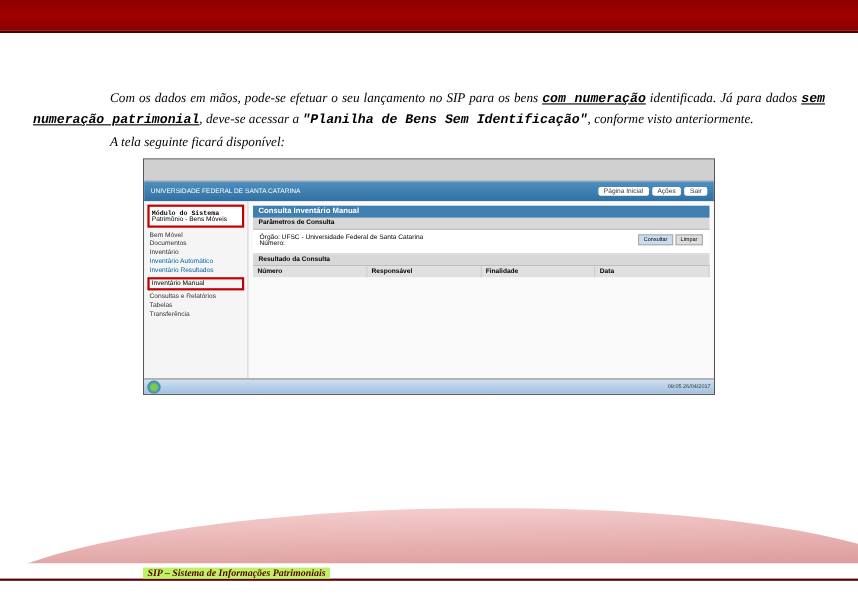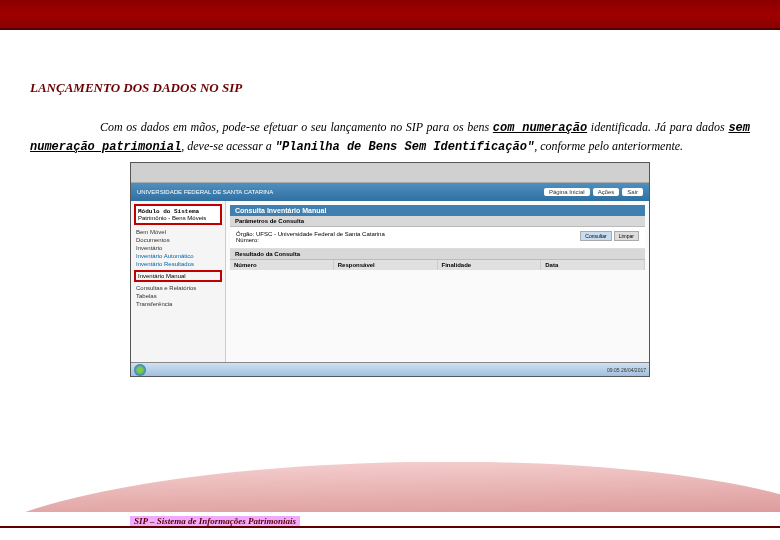--- a/index.html
+++ b/index.html
@@ -193,36 +193,36 @@
     border-top: 2px solid #600000;
   }
   .footer-text {
     position: absolute;
     bottom: 14px;
     left: 130px;
     font-size: 9px;
     font-style: italic;
     font-weight: bold;
     color: #5a0000;
-    background: #f0abfc;
+    background: #bef264;
     padding: 0 4px;
   }
 </style>
 </head>
 <body>
 
 <div class="top-bar"></div>
 
 <div class="content">
-  <div class="heading">LANÇAMENTO DOS DADOS NO SIP</div>
 
   <p class="paragraph indent">
-    <span>Com os dados em mãos, pode-se efetuar o seu lançamento no SIP para os bens </span><span class="bold underline">com numeração</span><span> identificada. Já para dados </span><span class="bold underline">sem numeração patrimonial</span><span>, deve-se acessar a </span><span class="bold">"Planilha de Bens Sem Identificação"</span><span>, conforme pelo anteriormente.</span>
+    <span>Com os dados em mãos, pode-se efetuar o seu lançamento no SIP para os bens </span><span class="bold underline">com numeração</span><span> identificada. Já para dados </span><span class="bold underline">sem numeração patrimonial</span><span>, deve-se acessar a </span><span class="bold">"Planilha de Bens Sem Identificação"</span><span>, conforme visto anteriormente.</span>
   </p>
 
+  <p class="paragraph indent">A tela seguinte ficará disponível:</p>
 
   <div class="screenshot">
     <div class="scr-browser-top"></div>
     <div class="scr-header">
       <span>UNIVERSIDADE FEDERAL DE SANTA CATARINA</span>
       <div class="scr-header-right">
         <span class="scr-btn-head">Página Inicial</span>
         <span class="scr-btn-head">Ações</span>
         <span class="scr-btn-head">Sair</span>
       </div>

